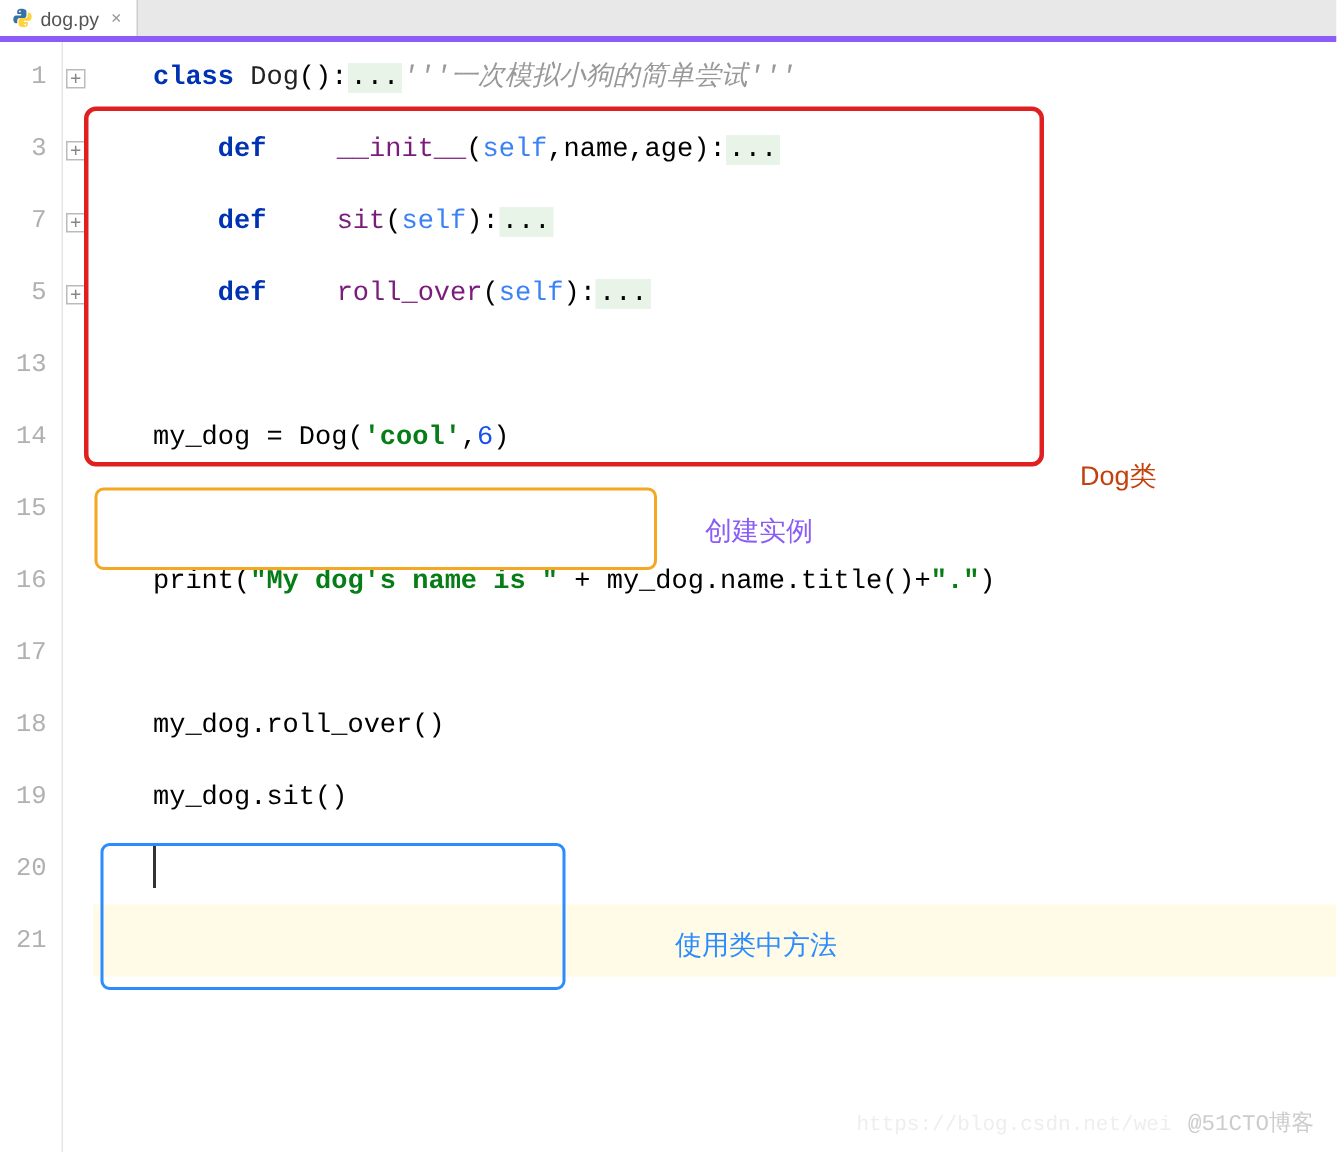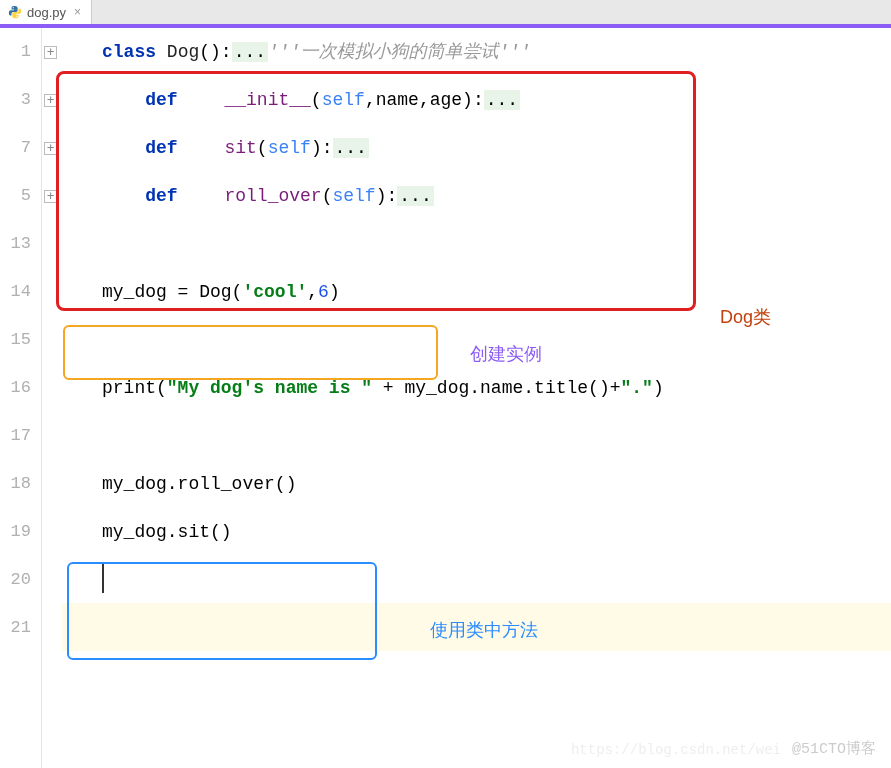--- a/index.html
+++ b/index.html
@@ -114,21 +114,21 @@
     .box-orange { border-color: #f5a623; top: 297px; left: 63px; width: 375px; height: 55px; border-radius: 6px; border-width: 2.5px;}
     .box-blue { border-color: #2b8cff; top: 534px; left: 67px; width: 310px; height: 98px; border-radius: 6px; border-width: 2.5px;}
     
     .label {
       position: absolute;
       font-family: "Microsoft YaHei", sans-serif;
       font-size: 18px;
     }
     .label-red { color: #c2410c; top: 277px; left: 720px; }
     .label-orange { color: #8b5cf6; top: 314px; left: 470px; }
-    .label-blue { color: #2b8cff; top: 590px; left: 430px; }
+    .label-blue { color: #2b8cff; top: 590px; left: 450px; }
     
     .footer {
       position: absolute;
       bottom: 10px;
       right: 15px;
       color: #ccc;
       font-size: 15px;
     }
     .watermark {
       position: absolute;

